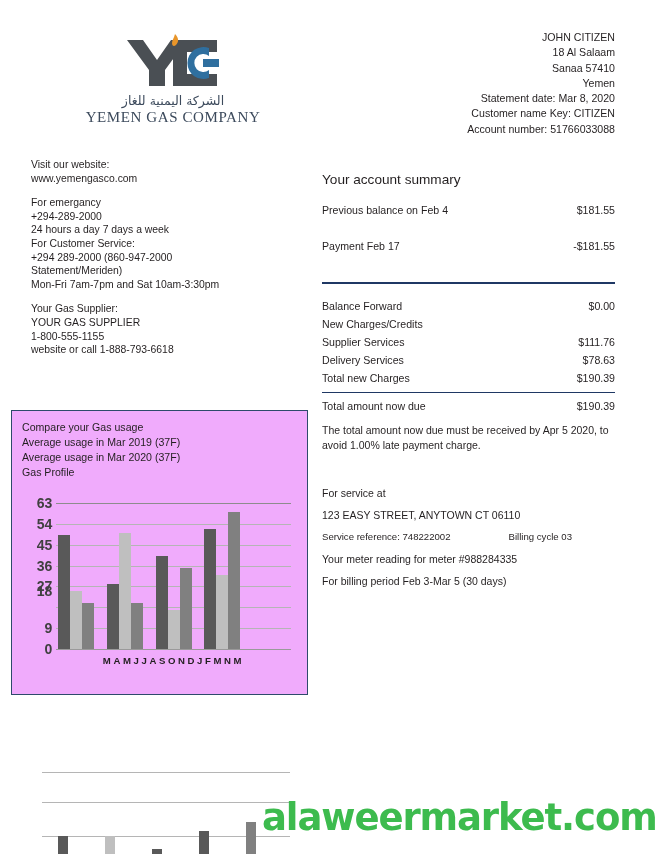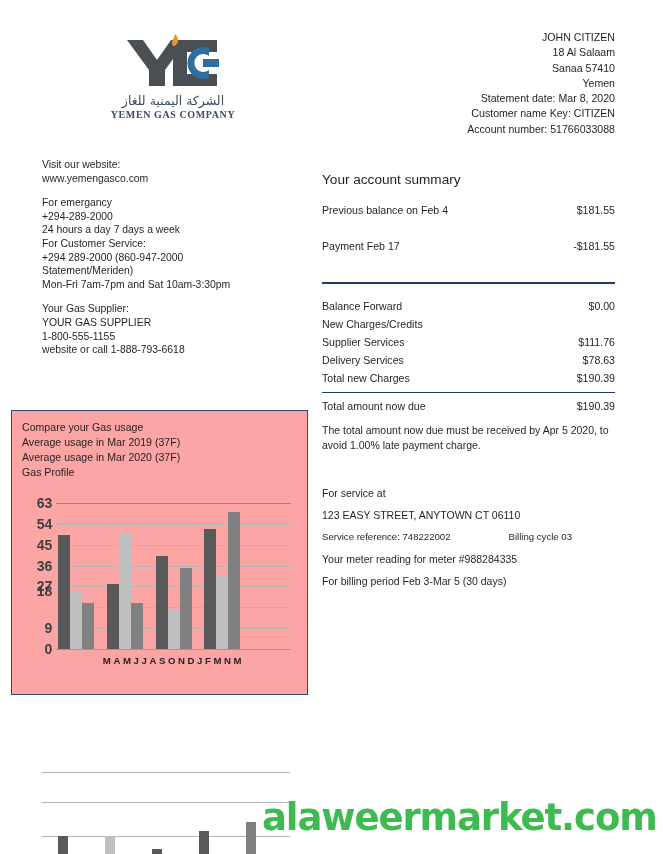--- a/index.html
+++ b/index.html
@@ -39,42 +39,42 @@
   .logo-arabic {
     font-family: "DejaVu Sans", sans-serif;
     font-size: 12.5px;
     color: #3c4a5c;
     letter-spacing: 0px;
     line-height: 14px;
     direction: rtl;
   }
   .logo-latin {
     font-family: "Liberation Serif", serif;
-    font-weight: bold;
-    font-size: 10px;
+    font-weight: normal;
+    font-size: 15px;
     color: #3c4a5c;
     letter-spacing: 0.6px;
     margin-top: 1px;
   }
 
   
   .addr {
     position: absolute;
     right: 48px;
     top: 30px;
     text-align: right;
     font-size: 10.6px;
     line-height: 15.3px;
     color: #231f20;
   }
 
   
   .contact {
     position: absolute;
-    left: 42px;
+    left: 31px;
     top: 158px;
     width: 270px;
     font-size: 10.4px;
     line-height: 13.6px;
     color: #231f20;
   }
   .contact .gap { height: 11px; }
 
   
   .summary {
@@ -128,21 +128,21 @@
   }
 
   
   .chart-box {
     position: absolute;
     left: 11px;
     top: 410px;
     width: 297px;
     height: 285px;
     border: 1.2px solid #2e4a6b;
-    background: #fca5a5;
+    background: #f0abfc;
     box-sizing: border-box;
   }
   .chart-head {
     padding: 9px 0 0 10px;
     font-size: 10.6px;
     line-height: 15px;
     color: #231f20;
   }
 
   .plot {

